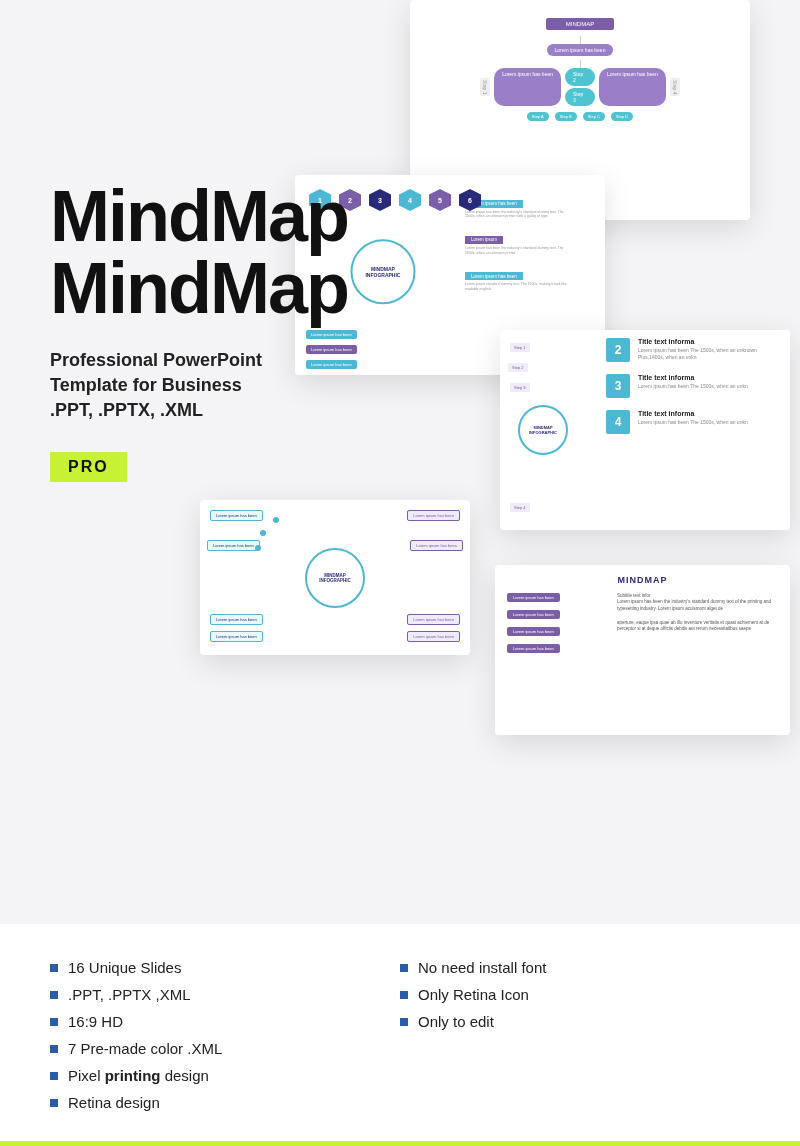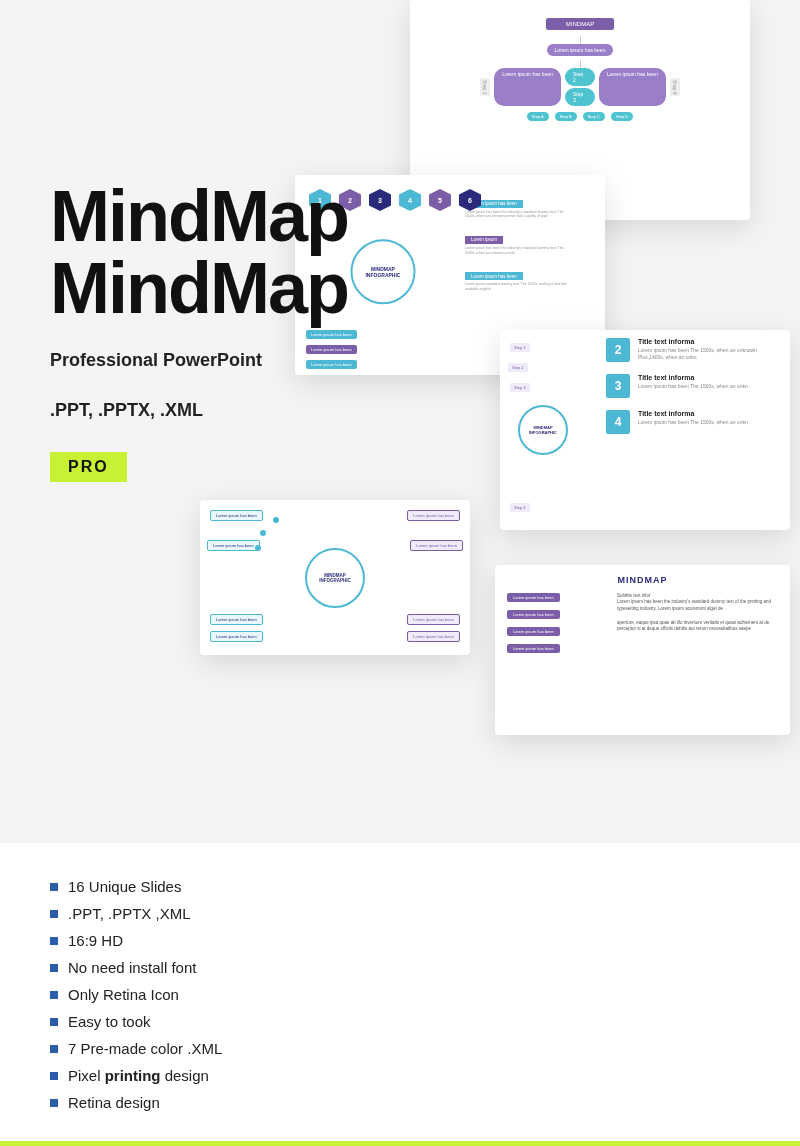--- a/index.html
+++ b/index.html
@@ -361,21 +361,21 @@
       position: absolute;
       bottom: 0;
       left: 0;
       right: 0;
       background: #fff;
       padding: 35px 50px 25px;
     }
 
     .features-grid {
       display: grid;
-      grid-template-columns: 1fr;
+      grid-template-columns: 1fr 1fr;
       gap: 0;
     }
 
     .features-col {
       padding-right: 20px;
     }
 
     .feature-item {
       display: flex;
       align-items: center;
@@ -455,21 +455,21 @@
 
 <div class="main-container">
 
   <div class="left-content">
     <h1 class="main-title">
       <span>MindMap</span><br>
       <span>MindMap</span>
     </h1>
     <p class="subtitle">
       <span>Professional PowerPoint</span><br>
-      <br>
+      <span>Template for Business</span><br>
       <span class="formats">.PPT, .PPTX, .XML</span>
     </p>
     <div class="pro-badge">PRO</div>
   </div>
 
   <div class="slides-area">
 
     <div class="slide-preview slide-1">
       <div class="slide-inner">
         <div class="flowchart">
@@ -648,21 +648,21 @@
         <div class="feature-item">
           <div class="feature-bullet"></div>
           <span class="feature-text">No need install font</span>
         </div>
         <div class="feature-item">
           <div class="feature-bullet"></div>
           <span class="feature-text">Only Retina Icon</span>
         </div>
         <div class="feature-item">
           <div class="feature-bullet"></div>
-          <span class="feature-text">Easy to took</span>
+          <span class="feature-text">Only to edit</span>
         </div>
       </div>
 
       <div class="features-col">
         <div class="feature-item">
           <div class="feature-bullet"></div>
           <span class="feature-text">7 Pre-made color .XML</span>
         </div>
         <div class="feature-item">
           <div class="feature-bullet"></div>

